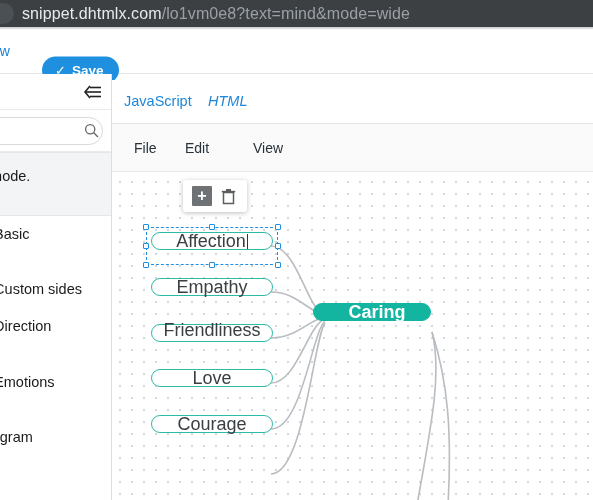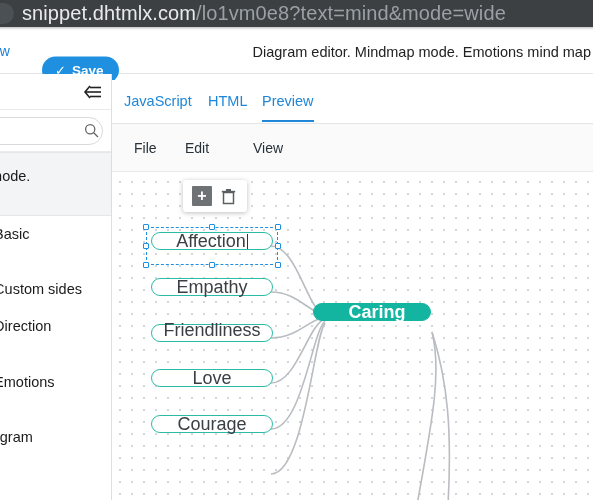--- a/index.html
+++ b/index.html
@@ -18,21 +18,21 @@
     background: #3c4043;
     display: flex; align-items: center;
   }
   .url-pill {
     position: absolute; left: -14px; top: 3px;
     width: 28px; height: 21px; border-radius: 11px;
     background: #4b5054;
   }
   .url-text {
     position: relative; margin-left: 22px;
-    font-size: 20px; color: #e8eaed; letter-spacing: 0.1px;
+    font-size: 16px; color: #e8eaed; letter-spacing: 0.1px;
     white-space: nowrap;
   }
   .url-text .dim { color: #9aa0a6; }
   .urlbar-shadow {
     position: absolute; left: 0; top: 27px; width: 593px; height: 3px;
     background: linear-gradient(to bottom, rgba(0,0,0,0.22), rgba(0,0,0,0));
   }
 
   
   .apptoolbar {
@@ -110,21 +110,21 @@
   .tabbar {
     position: relative; height: 44px;
     border-bottom: 1px solid #e2e4e7; background: #fff;
   }
   .tab {
     position: absolute; top: 13px; font-size: 14.5px;
     color: #1f86d8; cursor: pointer; padding-bottom: 11px;
     white-space: nowrap;
   }
   .tab.t1 { left: 12px; }
-  .tab.t2 { left: 96px; }
+  .tab.t2 { left: 96px; font-style: italic; }
   .tab.t3 { left: 150px; border-bottom: 2px solid #1f86d8; }
 
   .menubar {
     position: relative; height: 48px; background: #fafafa;
     border-bottom: 1px solid #e6e8ea;
   }
   .menuitem {
     position: absolute; top: 16px; font-size: 14px; color: #27313a;
     cursor: pointer; white-space: nowrap;
   }
@@ -204,21 +204,20 @@
     </div>
   </div>
   <div class="urlbar-shadow"></div>
 
   <div class="apptoolbar">
     <div class="newbtn-text">ew</div>
     <button class="savebtn">
       <span class="chk">✓</span>
       <span>Save</span>
     </button>
-    <div class="app-title">Diagram editor. Mindmap mode. Emotions mind map</div>
   </div>
 
   <div class="sidebar">
     <div class="sb-head">
       <span class="collapse-icon">
         <svg width="22" height="18" viewBox="0 0 22 18">
           <path d="M9 3 L4 9 L9 15" fill="none" stroke="#222" stroke-width="1.6"></path>
           <line x1="5" y1="9" x2="20" y2="9" stroke="#222" stroke-width="1.6"></line>
           <line x1="9" y1="4.5" x2="20" y2="4.5" stroke="#222" stroke-width="1.6"></line>
           <line x1="9" y1="13.5" x2="20" y2="13.5" stroke="#222" stroke-width="1.6"></line>
@@ -254,21 +253,20 @@
         <span class="txt">Diagram</span>
       </div>
     </div>
   </div>
 
   <div class="editor">
 
     <div class="tabbar">
       <div class="tab t1">JavaScript</div>
       <div class="tab t2">HTML</div>
-      <div class="tab t3">Preview</div>
     </div>
 
     <div class="menubar">
       <div class="menuitem m1">File</div>
       <div class="menuitem m2">Edit</div>
       <div class="menuitem m3">View</div>
     </div>
 
     <div class="canvas">
 

